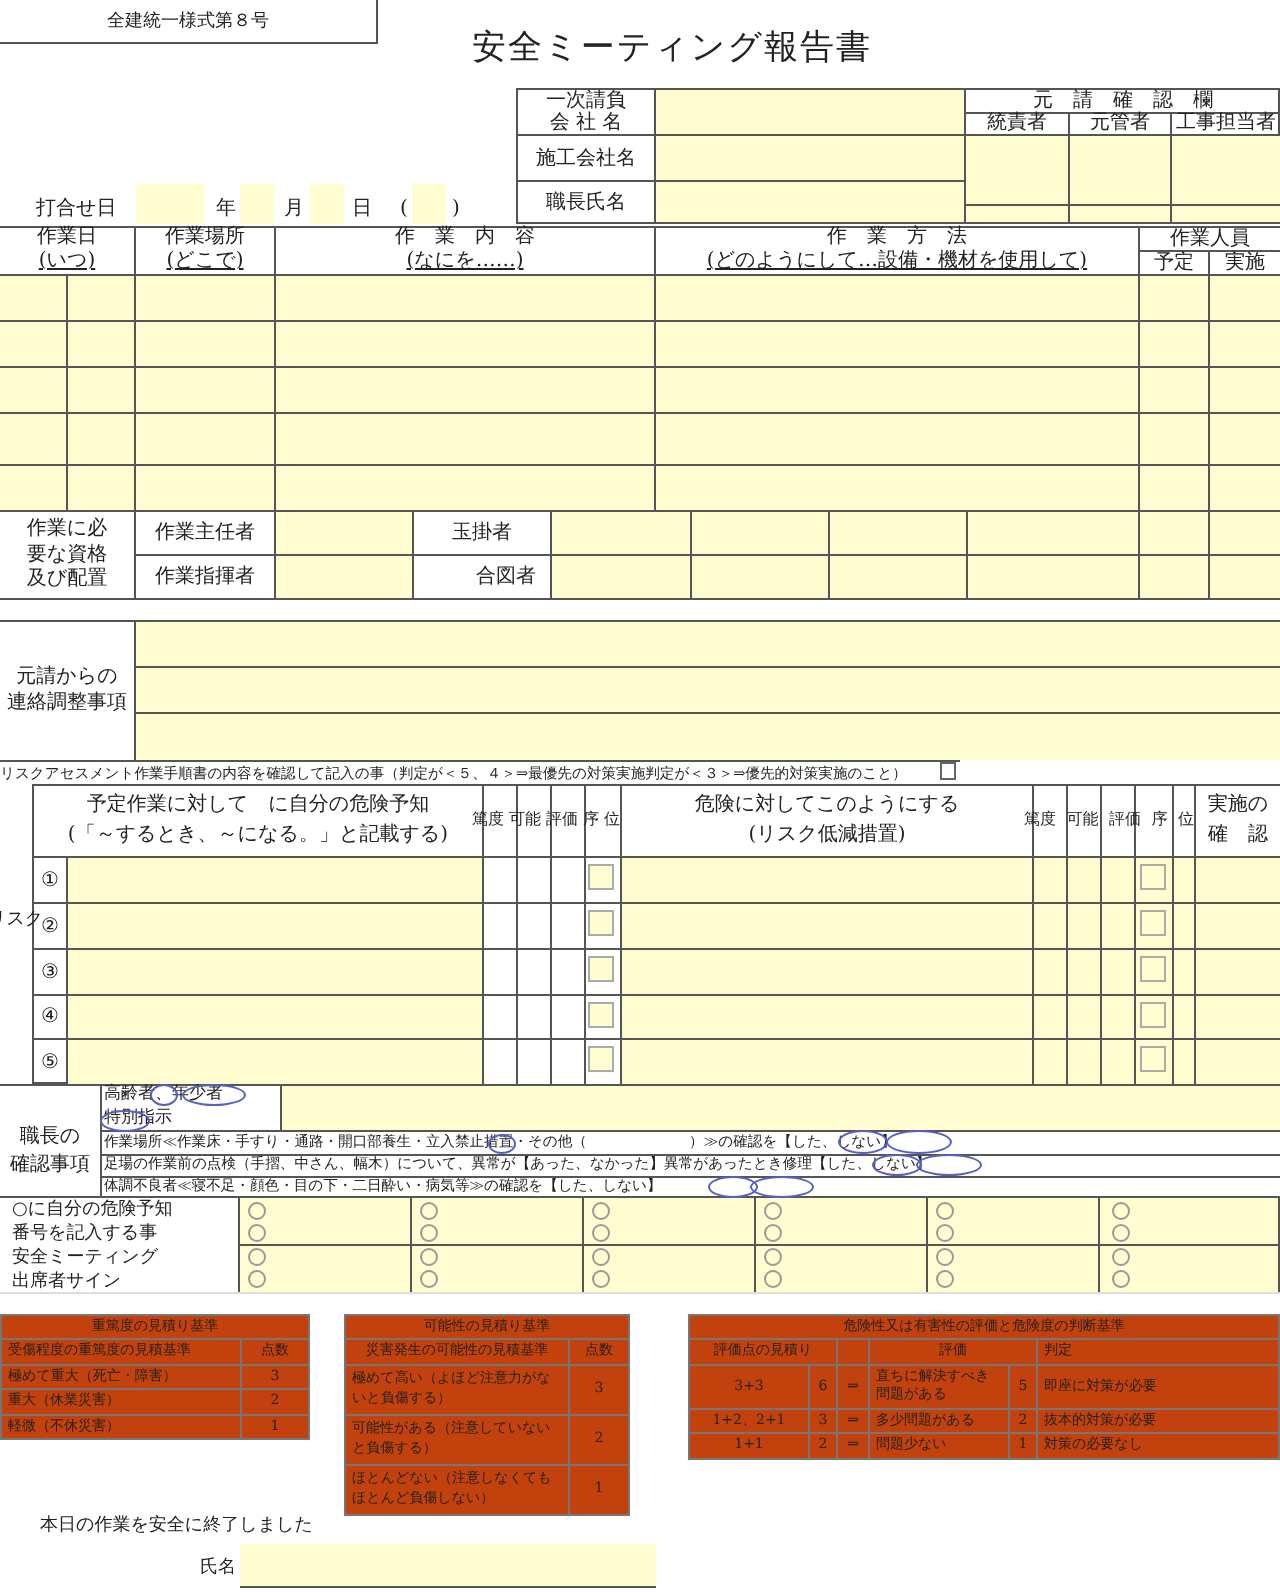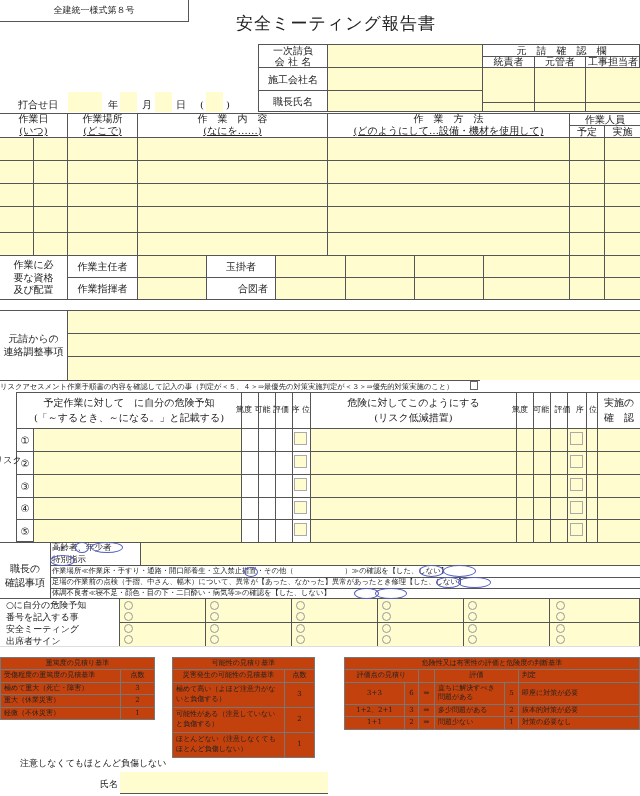--- a/index.html
+++ b/index.html
@@ -349,15 +349,15 @@
         <td style="text-align:center">1+1</td>
         <td style="text-align:center">2</td>
         <td style="text-align:center">⇒</td>
         <td>問題少ない</td>
         <td style="text-align:center">1</td>
         <td colspan="2">対策の必要なし</td>
       </tr>
 </tbody>
   </table>
 
-<div class="abs t" style="left:20px;top:758px;font-size:9px">注意しなくてもほとんど負傷しない</div>
+<div class="abs t" style="left:20px;top:758px;font-size:9px">本日の作業を安全に終了しました</div>
 <div class="abs t" style="left:100px;top:779px;font-size:9px">氏名</div>
 <div class="abs y" style="left:120px;top:772px;width:208px;height:22px;border-bottom:1px solid #555"></div>
 
 </body></html>

